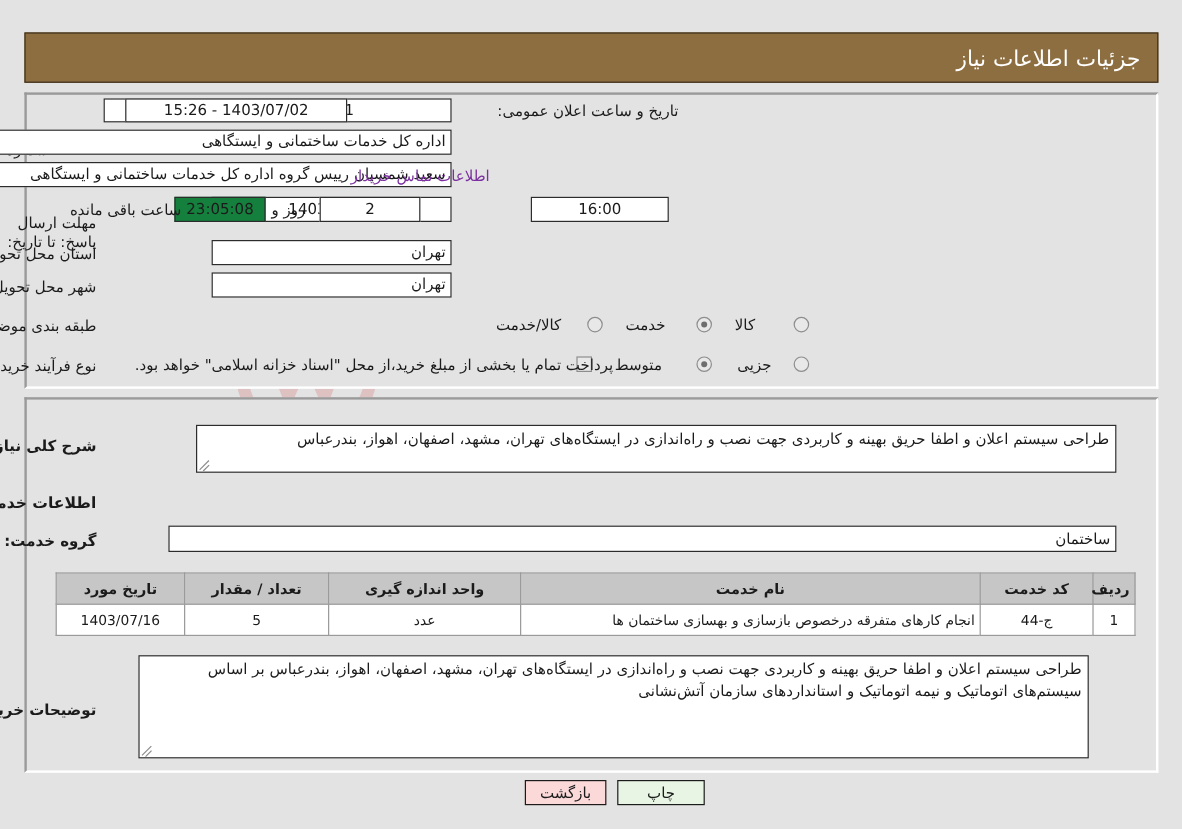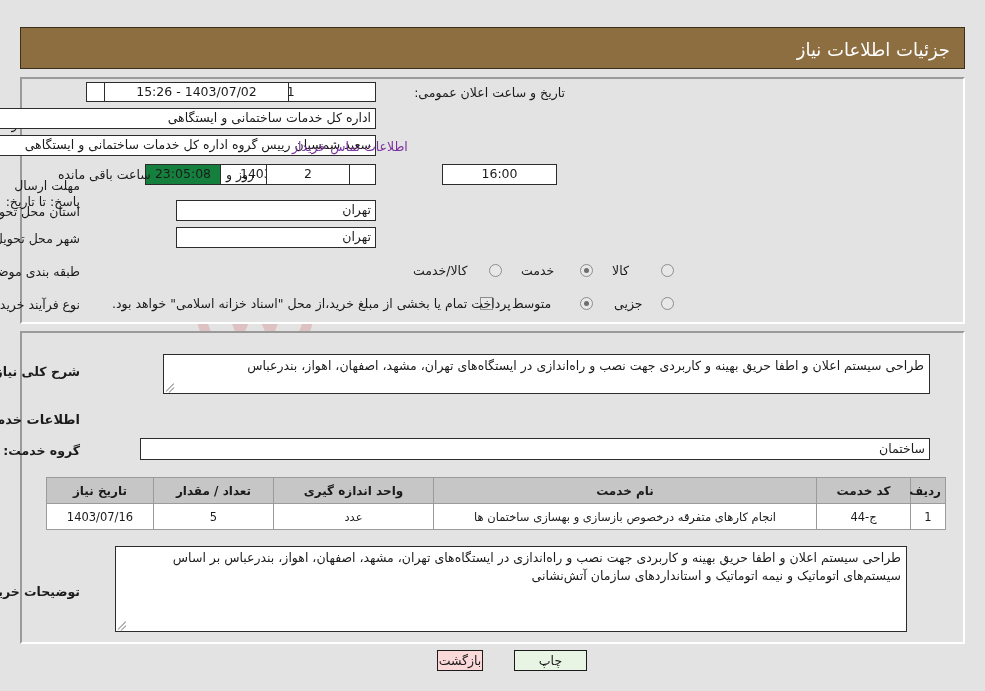--- a/index.html
+++ b/index.html
@@ -191,36 +191,36 @@
   }
   .tbl td {
     background: #ffffff;
     border: 1px solid #9b9b9b;
     height: 25px;
     text-align: center;
     color: #1b1b1b;
     padding: 0 4px;
     font-size: 11.5px;
   }
-  .tbl td.name { }
+  .tbl td.name { text-align: right; }
 
   
   .btn {
     position: absolute;
     border: 1px solid #1b1b1b;
     box-sizing: border-box;
     height: 21px;
     font-size: 12.5px;
     text-align: center;
     line-height: 19px;
     cursor: pointer;
     z-index: 4;
   }
   #btn-print  { left: 514px; top: 650px; width: 73px; background: #e8f5e4; }
-  #btn-back   { left: 437px; top: 650px; width: 46px; background: #fbd9d9; }
+  #btn-back   { left: 437px; top: 650px; width: 68px; background: #fbd9d9; }
 </style>
 </head>
 <body>
 
 <div id="page">
 
   <div class="watermark">
     <svg class="wm-shield" viewBox="0 0 118 128">
       <path d="M59 3 L113 21 L113 66 C113 99 88 118 59 125 C30 118 5 99 5 66 L5 21 Z" fill="none" stroke="rgba(214,150,150,0.45)" stroke-width="10"></path>
       <path d="M28 44 L44 86 L59 52 L74 86 L90 44" fill="none" stroke="rgba(214,150,150,0.45)" stroke-width="11" stroke-linejoin="round" stroke-linecap="round"></path>
@@ -303,21 +303,21 @@
         <col style="width:120px">
         <col style="width:107px">
     </colgroup>
     <thead>
       <tr>
         <th>ردیف</th>
         <th>کد خدمت</th>
         <th>نام خدمت</th>
         <th>واحد اندازه گیری</th>
         <th>تعداد / مقدار</th>
-        <th>تاریخ نیاز</th>
+        <th>تاریخ مورد</th>
       </tr>
     </thead>
     <tbody>
       <tr>
         <td>1</td>
         <td>ج-44</td>
         <td class="name">انجام کارهای متفرقه درخصوص بازسازی و بهسازی ساختمان ها</td>
         <td>عدد</td>
         <td>5</td>
         <td>1403/07/16</td>

